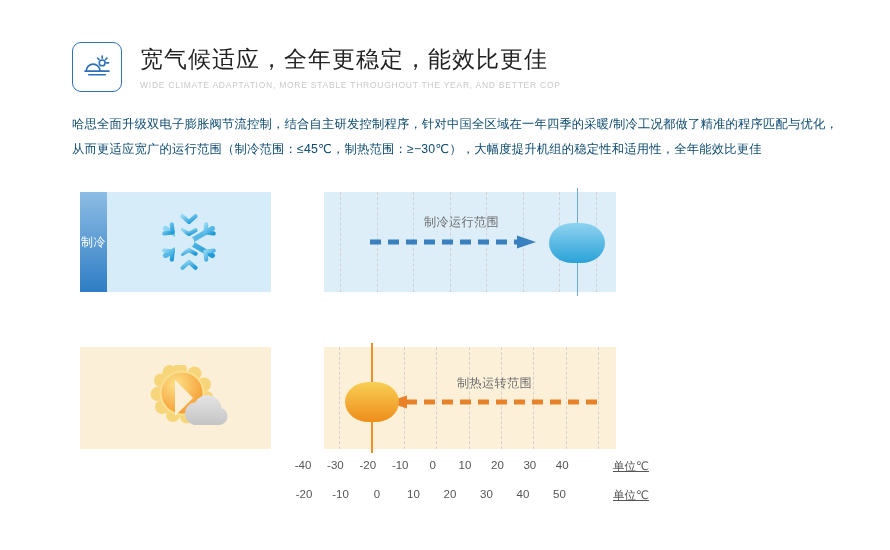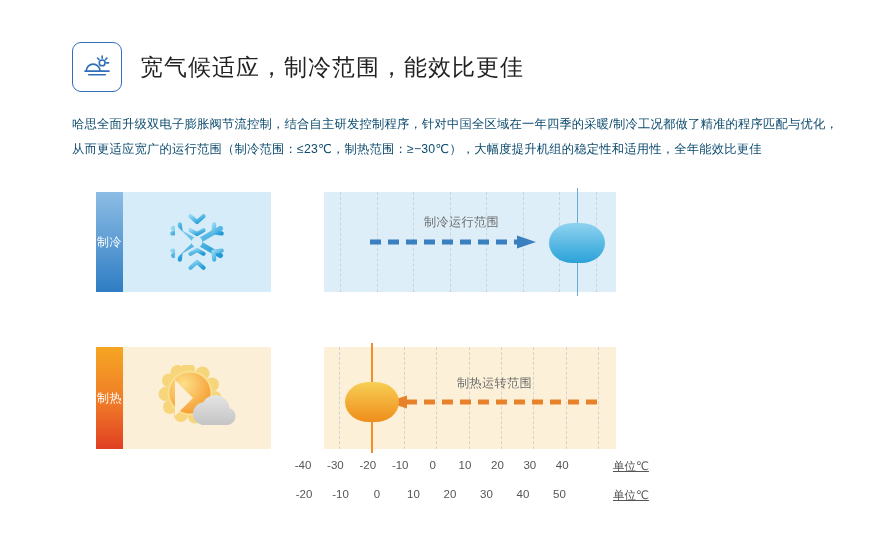--- a/index.html
+++ b/index.html
@@ -33,21 +33,21 @@
     font-size: 12.3px; color: #0c4a6e; line-height: 25px; letter-spacing: 0.2px;
   }
   .body-copy .line { white-space: nowrap; }
 
   
   .row { position: absolute; left: 0; width: 890px; }
   .row.cooling { top: 192px; height: 130px; }
   .row.heating { top: 347px; height: 135px; }
 
   
-  .panel { position: absolute; left: 96px; top: 0; height: 100px; width: 175px; }
+  .panel { position: absolute; left: 80px; top: 0; height: 100px; width: 191px; }
   .row.heating .panel { height: 102px; }
   .panel-bg { position: absolute; inset: 0; }
   .panel-tab {
     position: absolute; left: 0; top: 0; bottom: 0; width: 27px;
     display: flex; flex-direction: column; align-items: center; justify-content: center;
   }
   .panel-tab span {
     color: #fff; font-size: 12px; line-height: 17px; letter-spacing: 0.5px;
   }
   .panel-art {
@@ -98,27 +98,28 @@
         </g>
         <circle cx="21.5" cy="11.6" r="3.1" fill="none" stroke="#2f6fb8" stroke-width="1.7"></circle>
         <path d="M4.6 20.2a7.3 7.3 0 0 1 14.6 0" fill="none" stroke="#2f6fb8" stroke-width="1.7" stroke-linecap="round"></path>
         <g stroke="#2f6fb8" stroke-width="1.7" stroke-linecap="round">
           <line x1="3.2" y1="20.4" x2="28.8" y2="20.4"></line>
           <line x1="7.2" y1="24.3" x2="24.8" y2="24.3"></line>
         </g>
       </svg>
     </div>
     <div class="header-texts">
-      <div class="header-title">宽气候适应，制冷范围，能效比更佳</div>
+      <div class="header-title">宽气候适应，全年更稳定，能效比更佳</div>
+      <div class="header-sub">WIDE CLIMATE ADAPTATION, MORE STABLE THROUGHOUT THE YEAR, AND BETTER COP</div>
     </div>
   </div>
 
   <div class="body-copy">
     <div class="line">哈思全面升级双电子膨胀阀节流控制，结合自主研发控制程序，针对中国全区域在一年四季的采暖/制冷工况都做了精准的程序匹配与优化，</div>
-    <div class="line">从而更适应宽广的运行范围（制冷范围：≤23℃，制热范围：≥−30℃），大幅度提升机组的稳定性和适用性，全年能效比更佳</div>
+    <div class="line">从而更适应宽广的运行范围（制冷范围：≤45℃，制热范围：≥−30℃），大幅度提升机组的稳定性和适用性，全年能效比更佳</div>
   </div>
 
   <div class="row cooling">
 
     <div class="panel">
       <div class="panel-bg" style="background:#d6ecf8;"></div>
       <div class="panel-tab" style="background:linear-gradient(180deg,#8dbde5 0%,#2f7dc4 100%);">
         <span>制冷</span>
       </div>
       <div class="panel-art">
@@ -191,23 +192,20 @@
       <div class="tick" style="left:235px;">40</div>
       <div class="tick" style="left:271.5px;">50</div>
       <div class="axis-unit" style="left:325px;">单位℃</div>
     </div>
   </div>
 
   <div class="row heating">
 
     <div class="panel">
       <div class="panel-bg" style="background:#fbefd7;"></div>
-      <div class="panel-tab" style="background:linear-gradient(180deg,#f5a623 0%,#ef7a28 55%,#e03e22 100%);">
-        <span>制热</span>
-      </div>
       <div class="panel-art">
         <svg width="78" height="66" viewBox="0 0 78 66" aria-hidden="true">
           <defs>
             <radialGradient id="sunGrad" cx="35%" cy="28%" r="78%">
               <stop offset="0%" stop-color="#fde08a"></stop>
               <stop offset="100%" stop-color="#f59a2e"></stop>
             </radialGradient>
             <linearGradient id="cloudGrad" x1="0" y1="0" x2="0" y2="1">
               <stop offset="0%" stop-color="#e4e4e4"></stop>
               <stop offset="100%" stop-color="#c4c4c4"></stop>

